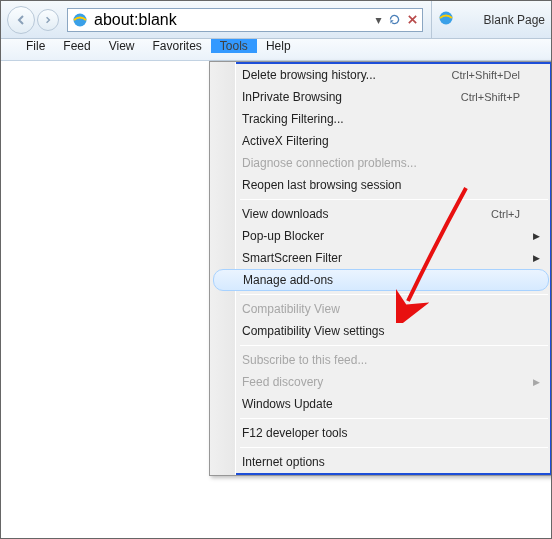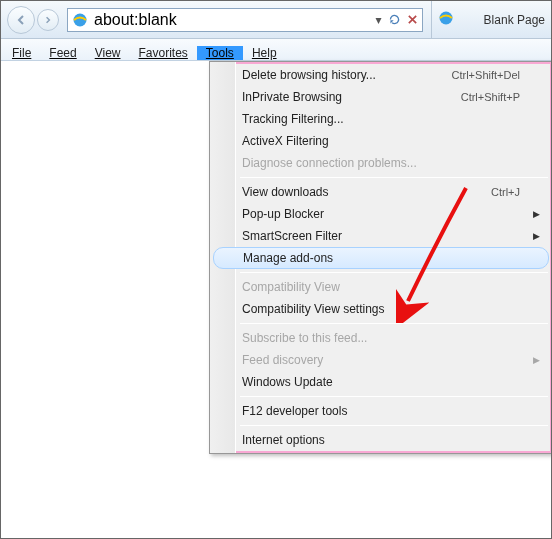--- a/index.html
+++ b/index.html
@@ -9,29 +9,29 @@
   .navbar { height: 38px; background: linear-gradient(#f5f9fc, #dde9f5); border-bottom: 1px solid #b8c8d8; display: flex; align-items: center; padding: 0 6px; gap: 2px; }
   .navbtn { width: 28px; height: 28px; border-radius: 50%; border: 1px solid #b8c8d8; background: linear-gradient(#fafdff, #e3edf5); display: flex; align-items: center; justify-content: center; color: #8aa0b8; }
   .navbtn.small { width: 22px; height: 22px; }
   .addrwrap { flex: 1; display: flex; align-items: center; background: #fff; border: 1px solid #8ba6c2; height: 24px; margin: 0 6px; padding: 0 4px; gap: 6px; }
   .addrwrap input { flex: 1; border: none; outline: none; font-size: 16px; }
   .addricon { color: #555; display: flex; align-items: center; }
   .tabsection { display: flex; align-items: center; gap: 6px; padding-left: 6px; border-left: 1px solid #b8c8d8; height: 100%; }
   .tabtitle { color: #333; padding-left: 24px; }
   
   
-  .menubar { height: 22px; background: linear-gradient(#f8fbfe, #eaf2fa); border-bottom: 1px solid #c2d2e2; display: flex; align-items: flex-end; padding-left: 2px; text-decoration: underline; }
+  .menubar { height: 22px; background: linear-gradient(#f8fbfe, #eaf2fa); border-bottom: 1px solid #c2d2e2; display: flex; align-items: flex-start; padding-left: 16px; }
   .menuitem { padding: 0 9px; display: flex; align-items: center; color: #222; cursor: default; }
-  .menuitem.open { background: #3399ff; color: #000000; }
+  .menuitem.open { background: #3399ff; color: #404040; }
   
   
   .content { position: absolute; left: 1px; top: 61px; right: 1px; bottom: 1px; background: #fff; }
   
   
-  .dropdown { position: absolute; left: 208px; top: 60px; width: 344px; background: #f9a8d4; border: 1px solid #979797; box-shadow: 2px 2px 4px rgba(0,0,0,0.25); padding: 2px; }
+  .dropdown { position: absolute; left: 208px; top: 60px; width: 344px; background: #1d4ed8; border: 1px solid #979797; box-shadow: 2px 2px 4px rgba(0,0,0,0.25); padding: 2px; }
   .dd-inner { background: #f0f0f0; }
   .dd-row { display: flex; align-items: center; height: 22px; padding: 0 30px 0 30px; color: #222; position: relative; cursor: default; }
   .dd-row.disabled { color: #a7a7a7; }
   .dd-row.hover { background: linear-gradient(#eaf4ff, #d6eaff); border: 1px solid #a8d2ff; border-radius: 10px; margin: 0 1px; padding: 0 29px; height: 22px; }
   .dd-label { flex: 1; white-space: nowrap; }
   .dd-shortcut { color: #555; font-size: 11px; }
   .dd-arrow { position: absolute; right: 10px; color: #333; font-size: 9px; }
   .dd-row.disabled .dd-arrow { color: #a7a7a7; }
   .dd-sep { height: 1px; background: #d7d7d7; margin: 3px 2px 3px 28px; border-bottom: 1px solid #fff; }
   .dd-iconcol { position: absolute; left: 0; top: 0; bottom: 0; width: 26px; background: linear-gradient(to right, #f0f0f0, #e8e8e8); border-right: 1px solid #d7d7d7; }
@@ -113,20 +113,23 @@
       </div>
       <div class="dd-row">
         <span class="dd-label">Tracking Filtering...</span>
       </div>
       <div class="dd-row">
         <span class="dd-label">ActiveX Filtering</span>
       </div>
       <div class="dd-row disabled">
         <span class="dd-label">Diagnose connection problems...</span>
       </div>
+      <div class="dd-row">
+        <span class="dd-label">Reopen last browsing session</span>
+      </div>
       <div class="dd-sep"></div>
       <div class="dd-row">
         <span class="dd-label">View downloads</span>
         <span class="dd-shortcut">Ctrl+J</span>
       </div>
       <div class="dd-row">
         <span class="dd-label">Pop-up Blocker</span>
         <span class="dd-arrow">▶</span>
       </div>
       <div class="dd-row">

